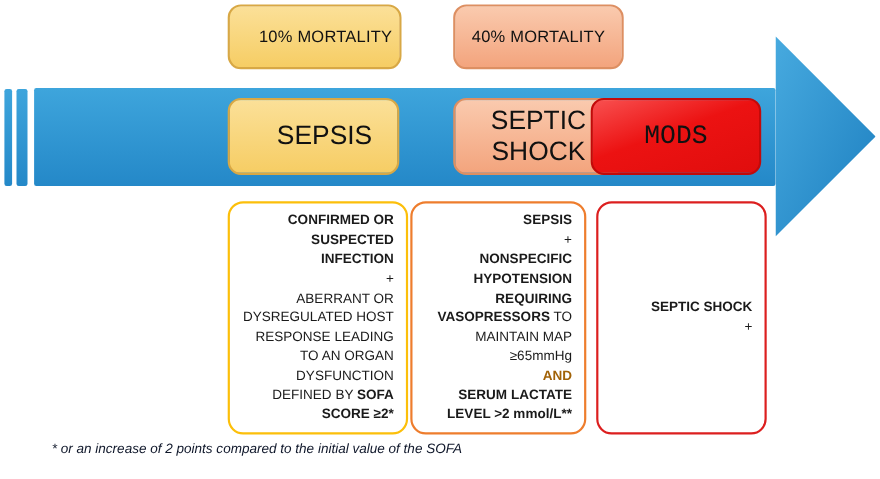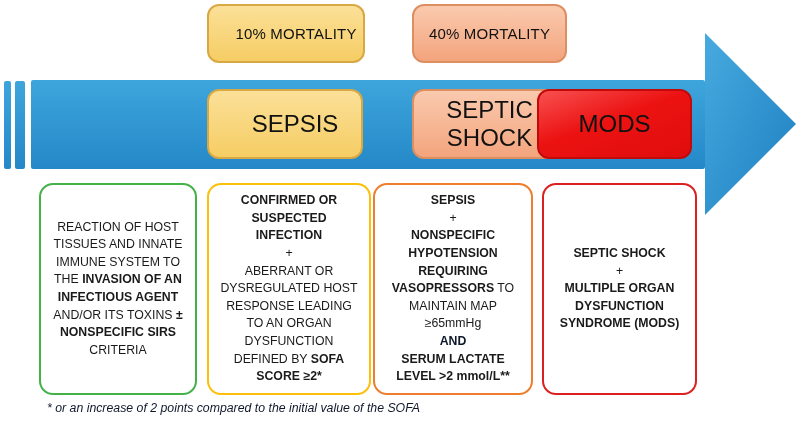--- a/index.html
+++ b/index.html
@@ -55,41 +55,41 @@
   .fill-red    { background: linear-gradient(160deg, #f85050 0%, #ec1212 45%, #e00d0d 100%); border: 2px solid #c20a0a; }
   .fill-green  { background: linear-gradient(180deg, #bee1a6 0%, #8cc671 100%); border: 2px solid #76a35f; }
 
   .m10 { left: 207px; width: 158px; }
   .m40 { left: 373px; width: 155px; }
   .m50 { left: 537px; width: 155px; }
 
   .st1 { left: 43px;  width: 149px; }
   .st2 { left: 207px; width: 156px; }
   .st3 { left: 373px; width: 155px; }
-  .st4 { left: 537px; width: 155px; }
+  .st4 { left: 537px; width: 155px; font-family: Liberation Mono, monospace; }
 
   
   .defbox {
     position: absolute;
     top: 183px;
     height: 212px;
     background: #ffffff;
     border: 2.5px solid #888;
     border-radius: 14px;
     display: flex;
     align-items: center;
     justify-content: center;
     padding: 8px 11px;
   }
   .defbox .deftext {
     width: 100%;
     font-size: 12.3px;
     line-height: 1.43;
     color: #1a1a1a;
-    text-align: center;
+    text-align: right;
     white-space: pre-wrap;
   }
   .d1 { left: 39px;  width: 158px; }
   .d2 { left: 207px; width: 164px; }
   .d3 { left: 373px; width: 160px; }
   .d4 { left: 542px; width: 155px; }
 
   .seg-b { font-weight: 700; }
 
   
@@ -130,38 +130,35 @@
   <div class="pill stage fill-gold st2">
     <span>SEPSIS</span>
   </div>
   <div class="pill stage fill-salmon st3">
     <span>SEPTIC SHOCK</span>
   </div>
   <div class="pill stage fill-red st4">
     <span>MODS</span>
   </div>
 
-  <div class="defbox d1" style="border-color: rgb(69, 177, 73);">
-    <div class="deftext"><span>REACTION OF HOST TISSUES AND INNATE IMMUNE SYSTEM TO THE </span><span class="seg-b">INVASION OF AN INFECTIOUS AGENT</span><span> AND/OR ITS TOXINS </span><span class="seg-b">± NONSPECIFIC SIRS</span><span> CRITERIA</span></div>
-  </div>
   <div class="defbox d2" style="border-color: rgb(252, 191, 10);">
     <div class="deftext"><span class="seg-b">CONFIRMED OR SUSPECTED INFECTION</span><span>
 +
 </span><span>ABERRANT OR DYSREGULATED HOST RESPONSE LEADING TO AN ORGAN DYSFUNCTION DEFINED BY </span><span class="seg-b">SOFA SCORE ≥2*</span></div>
   </div>
   <div class="defbox d3" style="border-color: rgb(238, 125, 45);">
     <div class="deftext"><span class="seg-b">SEPSIS</span><span>
 +
 </span><span class="seg-b">NONSPECIFIC HYPOTENSION REQUIRING VASOPRESSORS</span><span> TO MAINTAIN MAP ≥65mmHg
-</span><span class="seg-b" style="color: #0f172a;">AND</span><span>
+</span><span class="seg-b" style="color: #a16207;">AND</span><span>
 </span><span class="seg-b">SERUM LACTATE LEVEL &gt;2 mmol/L**</span></div>
   </div>
   <div class="defbox d4" style="border-color: rgb(220, 31, 31);">
     <div class="deftext"><span class="seg-b">SEPTIC SHOCK</span><span>
 +
-</span><span class="seg-b">MULTIPLE ORGAN DYSFUNCTION SYNDROME (MODS)</span></div>
+</span></div>
   </div>
 
   <div class="footnotes">
     <div>* or an increase of 2 points compared to the initial value of the SOFA</div>
   </div>
 
 </div>
 
 </body></html>

